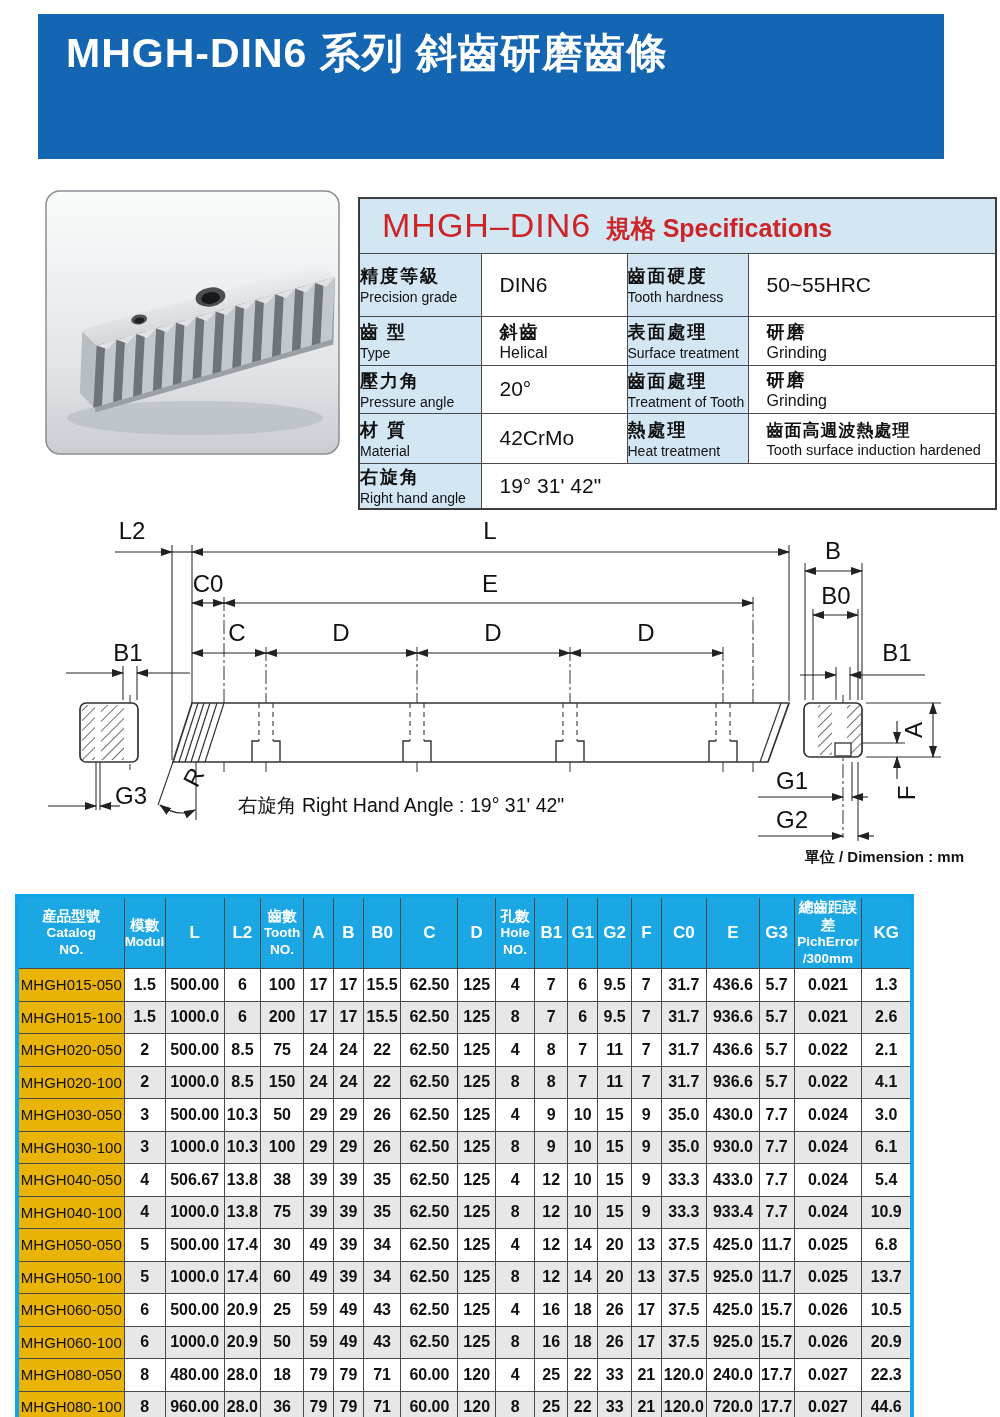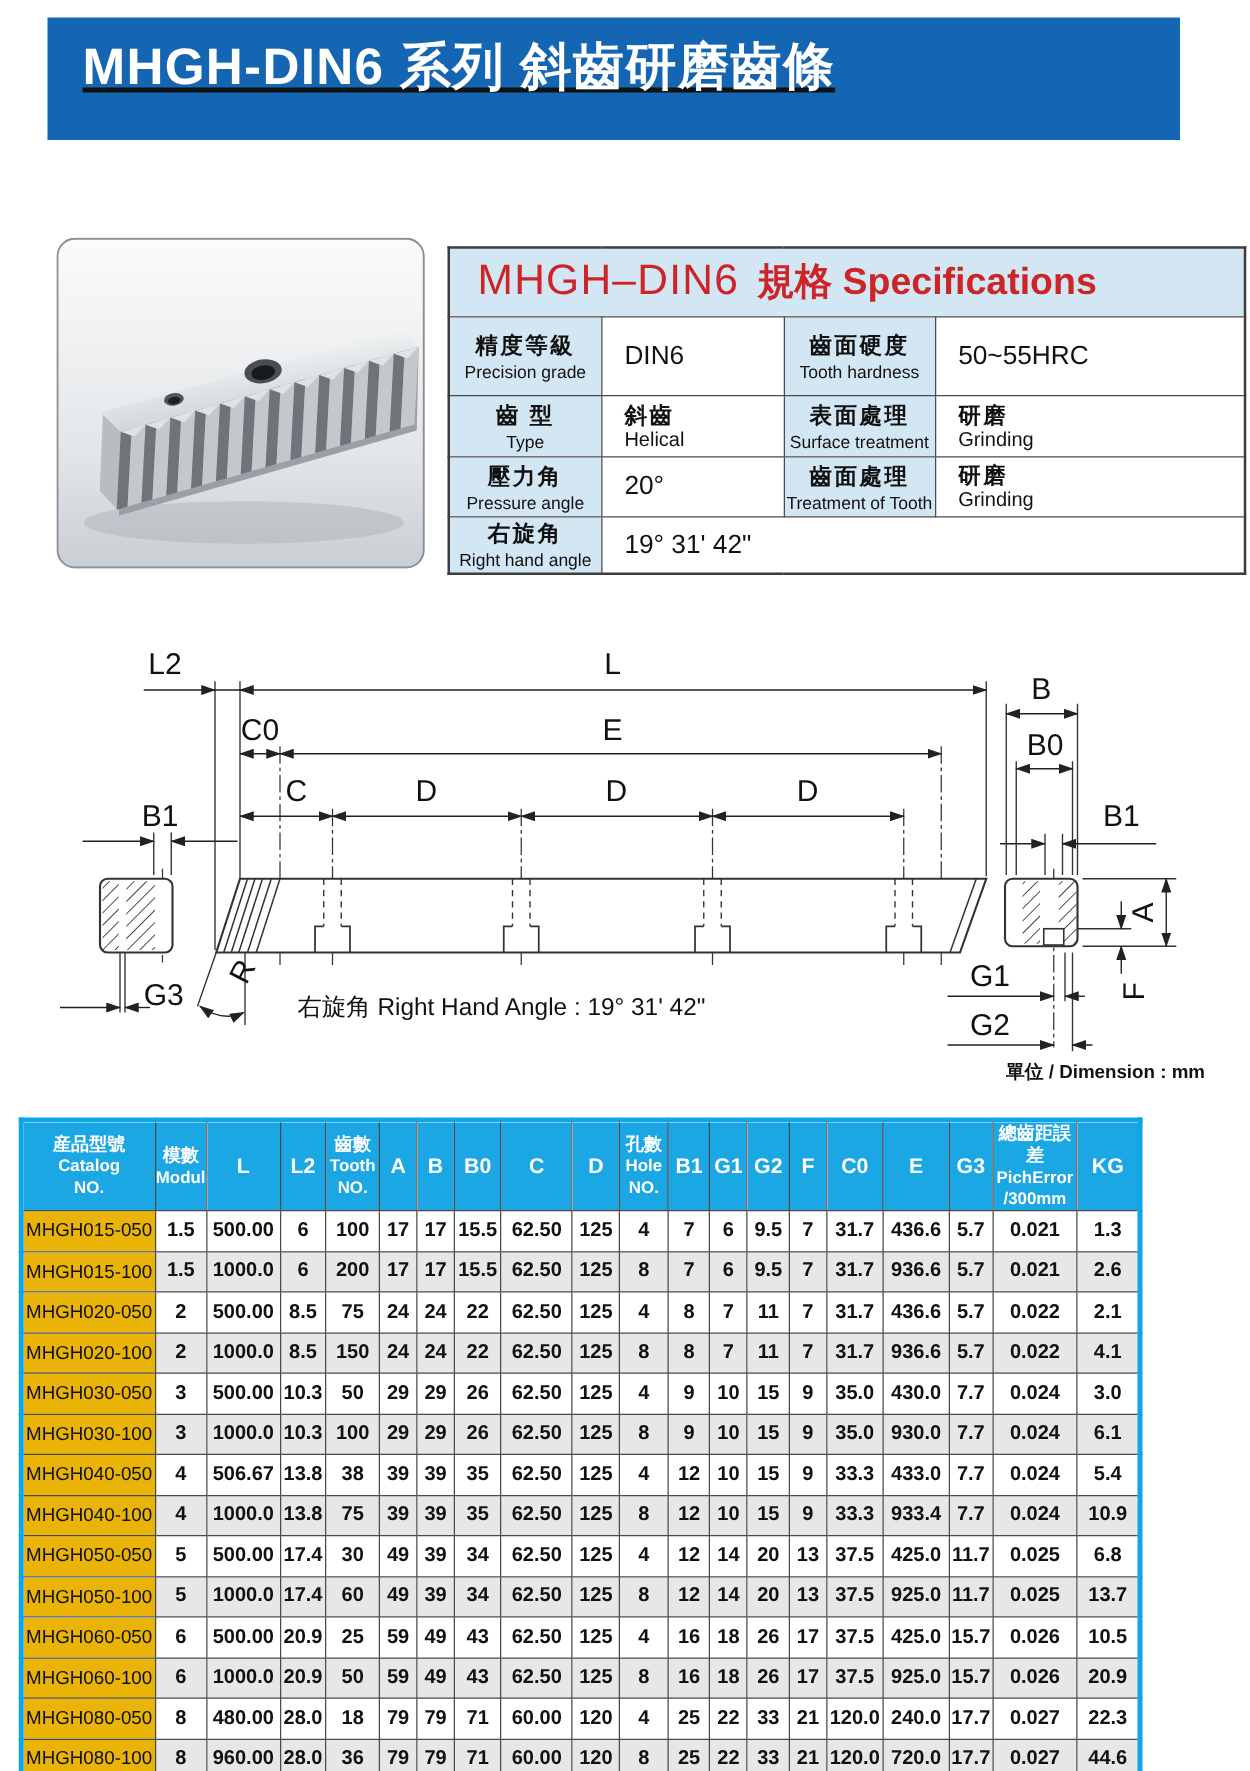--- a/index.html
+++ b/index.html
@@ -1,36 +1,36 @@
 <!DOCTYPE html>
 <html><head>
 <meta charset="utf-8">
 <style>
   * { margin:0; padding:0; box-sizing:border-box; }
   html,body { width:1000px; }
   body { width:1000px; height:1417px; position:relative; background:#ffffff;
          font-family:"Liberation Sans","DejaVu Sans",sans-serif; color:#111; }
 
   
-  .banner { position:absolute; left:38px; top:14px; width:906px; height:98px;
-            background:#1566b2; padding:16px 0 0 28px;text-decoration:underline; }
+  .banner { position:absolute; left:38px; top:14px; width:906px; height:145px;
+            background:#1566b2; padding:16px 0 0 28px; }
   .banner .zh { color:#fff; font-size:41px; font-weight:bold; letter-spacing:1px; line-height:1.15; }
   .banner .en { color:#fff; font-size:30px; font-weight:normal; margin-top:4px; }
 
   
   .photo { position:absolute; left:45px; top:190px; width:295px; height:265px; }
 
   
   .spec-wrap { position:absolute; left:358px; top:197px; width:637px; }
   table.spec { border-collapse:collapse; table-layout:fixed; width:637px; border:2px solid #3c3c3c; }
   table.spec td { border:1px solid #4a4a4a; vertical-align:middle; overflow:hidden; }
   .spec-title-cell { background:#d3e6f4; height:55px; padding-left:22px; }
   .spec-title-cell .model { color:#cc2427; font-weight:normal; font-size:34px; letter-spacing:1px; }
-  .spec-title-cell .rest  { color:#cc2427; font-size:30px; font-weight:bold; margin-left:10px;text-align:center; }
-  td.spec-label { background:#d3e6f4; text-align:center; }
+  .spec-title-cell .rest  { color:#cc2427; font-size:25px; font-weight:bold; margin-left:10px;text-align:center; }
+  td.spec-label { background:#d3e6f4; }
   td.spec-label .zh { font-size:18px; font-weight:bold; letter-spacing:2px; }
   td.spec-label .en { font-size:14px; margin-top:1px; }
   td.spec-value { background:#fff; padding-left:18px; }
   td.spec-value .big { font-size:21px;text-align:center; }
   td.spec-value .vzh { font-size:18px; font-weight:bold; letter-spacing:2px; }
   td.spec-value .ven { font-size:16px; }
   td.spec-value.small .vzh { font-size:17px; letter-spacing:1px; }
   td.spec-value.small .ven { font-size:14.5px; }
 
   
@@ -184,20 +184,35 @@
           <td class="spec-value"><span class="big">20°</span></td>
           <td class="spec-label">
             <div class="zh">齒面處理</div>
             <div class="en">Treatment of Tooth</div>
           </td>
           <td class="spec-value">
             <div class="vzh">研磨</div>
             <div class="ven">Grinding</div>
           </td>
         </tr>
+        <tr style="height: 50px;">
+          <td class="spec-label">
+            <div class="zh">材 質</div>
+            <div class="en">Material</div>
+          </td>
+          <td class="spec-value"><span class="big">42CrMo</span></td>
+          <td class="spec-label">
+            <div class="zh">熱處理</div>
+            <div class="en">Heat treatment</div>
+          </td>
+          <td class="spec-value small">
+            <div class="vzh">齒面高週波熱處理</div>
+            <div class="ven">Tooth surface induction hardened</div>
+          </td>
+        </tr>
         <tr style="height: 46px;">
           <td class="spec-label">
             <div class="zh">右旋角</div>
             <div class="en">Right hand angle</div>
           </td>
           <td class="spec-value" colspan="3"><span class="big">19° 31' 42"</span></td>
         </tr>
       </tbody>
   </table>
 </div>

